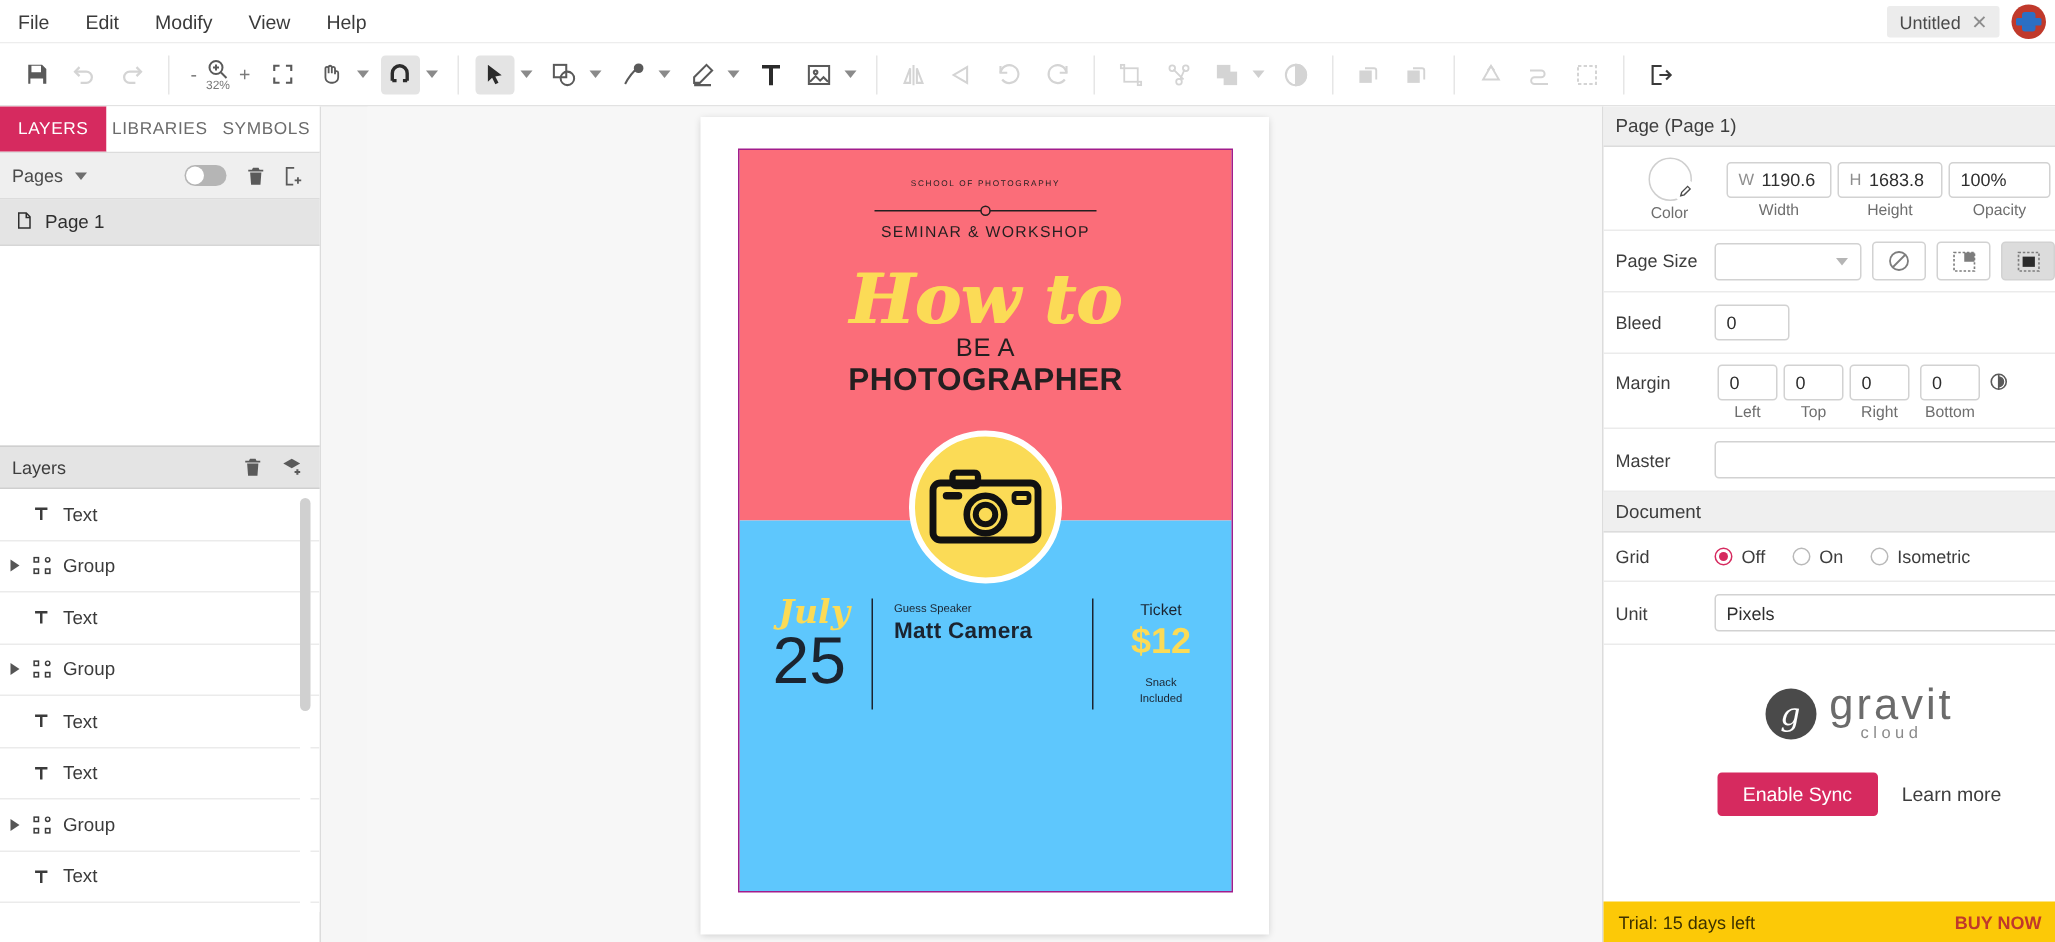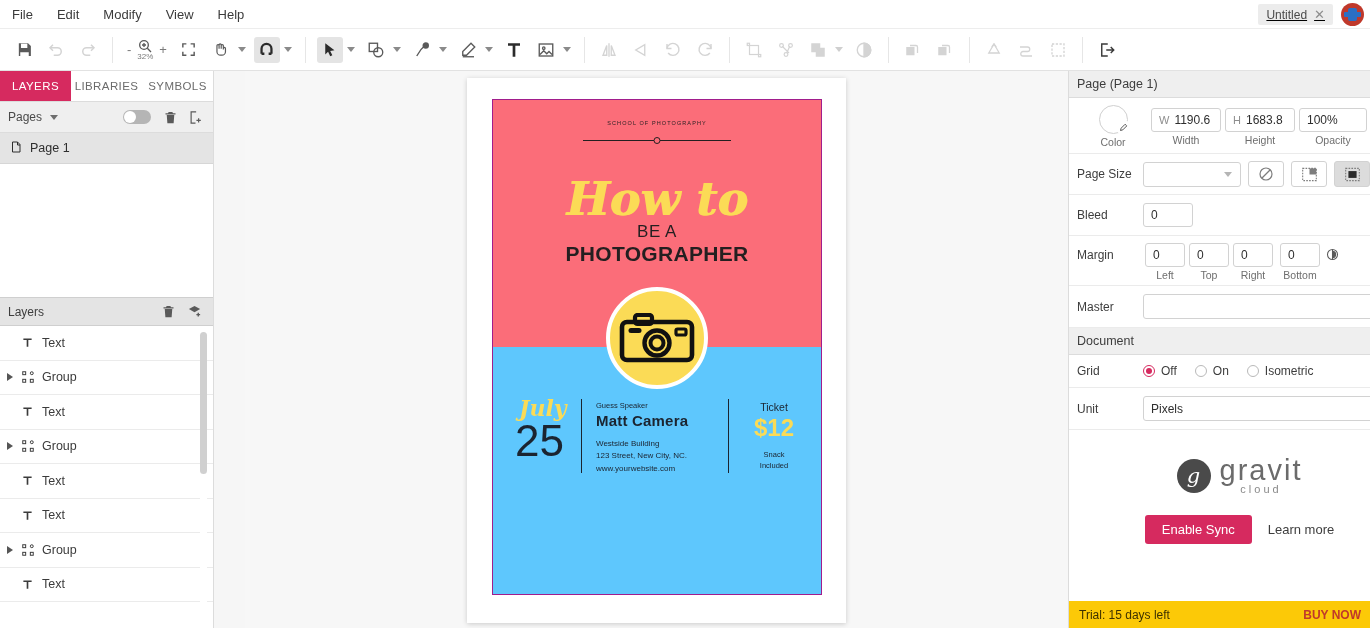--- a/index.html
+++ b/index.html
@@ -16,21 +16,21 @@
     background: #ffffff; display: flex; align-items: center;
     border-bottom: 1px solid #ededed;
   }
   .menu-item {
     font-size: 13px; color: #3b3b3b; padding: 0 12px; line-height: 29px;
     cursor: default;
   }
   .menu-item:first-child { padding-left: 12px; }
   .menubar-right {
     position: absolute; right: 0; top: 0; height: 29px;
-    display: flex; align-items: center; gap: 8px; padding-right: 6px; text-decoration: underline;
+    display: flex; align-items: center; gap: 8px; padding-right: 6px;
   }
   .doc-tab {
     background: #ececec; border-radius: 2px; height: 21px;
     display: flex; align-items: center; gap: 7px; padding: 0 8px;
     font-size: 12px; color: #4a4a4a;
   }
   .doc-tab .x { color: #8d8d8d; font-size: 13px; line-height: 1; }
   .avatar {
     width: 23px; height: 23px; border-radius: 50%;
     background: #c0392b; position: relative; overflow: hidden;
@@ -664,20 +664,21 @@
 
     <div class="poster">
       <div class="p-top"></div>
       <div class="p-bot"></div>
 
       <div class="p-school">SCHOOL OF PHOTOGRAPHY</div>
       <div class="p-rule">
         <div class="line"></div>
         <div class="dot"></div>
       </div>
+      <div class="p-seminar">SEMINAR &amp; WORKSHOP</div>
       <div class="p-howto">How to</div>
       <div class="p-bea">BE A</div>
       <div class="p-photographer">PHOTOGRAPHER</div>
 
       <div class="circle-wrap">
         <div class="circle-ring"></div>
         <svg class="cam" width="76" height="52" viewBox="0 0 76 52">
           <rect x="16" y="2" width="17" height="9" rx="2.5" fill="none" stroke="#111" stroke-width="4.2"></rect>
           <rect x="3" y="9" width="70" height="38" rx="5" fill="none" stroke="#111" stroke-width="4.6"></rect>
           <rect x="9.5" y="15" width="13" height="5" rx="2.5" fill="#111"></rect>
@@ -689,25 +690,20 @@
 
       <div class="details">
         <div class="d-date">
           <div class="d-july">July</div>
           <div class="d-25">25</div>
         </div>
         <div class="vline"></div>
         <div class="d-mid">
           <div class="d-guess">Guess Speaker</div>
           <div class="d-name">Matt Camera</div>
-          <div class="d-addr">
-            <div>Westside Building</div>
-            <div>123 Street, New City,  NC.</div>
-            <div>www.yourwebsite.com</div>
-          </div>
         </div>
         <div class="vline"></div>
         <div class="d-right">
           <div class="d-ticket">Ticket</div>
           <div class="d-price">$12</div>
           <div class="d-snack">
             <div>Snack</div>
             <div>Included</div>
           </div>
         </div>

